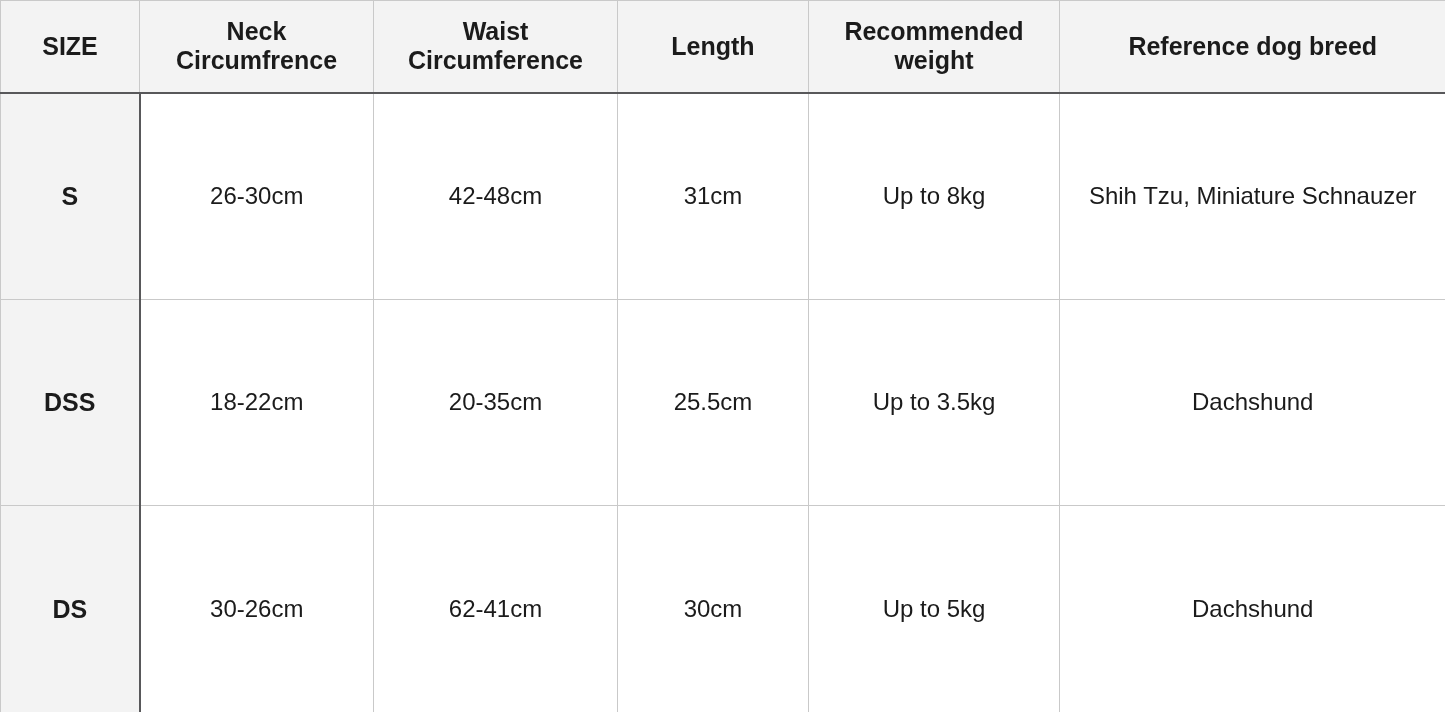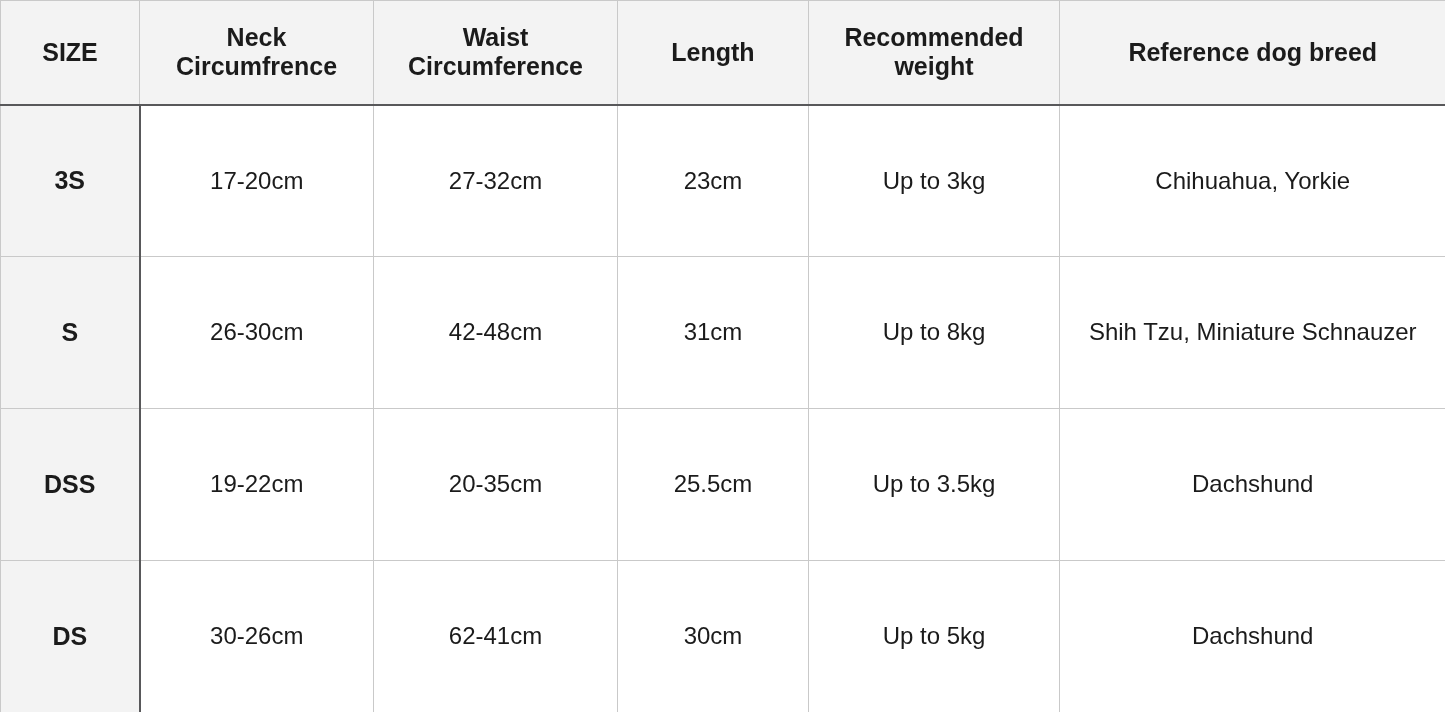--- a/index.html
+++ b/index.html
@@ -24,21 +24,21 @@
   table.size-chart th,
   table.size-chart td {
     border: 1px solid #c9c9c9;
     text-align: center;
     vertical-align: middle;
     padding: 0 6px;
     overflow: hidden;
   }
   
   table.size-chart thead tr {
-    height: 104px;
+    height: 92px;
   }
   table.size-chart thead th {
     background: #f3f3f3;
     font-weight: 700;
     font-size: 25px;
     line-height: 1.18;
     border-bottom: 2px solid #58585a;
   }
   
   table.size-chart tbody tr {
@@ -83,38 +83,30 @@
         <th>SIZE</th>
         <th>Neck Circumfrence</th>
         <th>Waist Circumference</th>
         <th>Length</th>
         <th>Recommended weight</th>
         <th>Reference dog breed</th>
       </tr>
     </thead>
     <tbody>
       <tr>
-        <td>3S</td>
-        <td>17-20cm</td>
-        <td>27-32cm</td>
-        <td>23cm</td>
-        <td>Up to 3kg</td>
-        <td>Chihuahua, Yorkie</td>
-      </tr>
-      <tr>
         <td>S</td>
         <td>26-30cm</td>
         <td>42-48cm</td>
         <td>31cm</td>
         <td>Up to 8kg</td>
         <td>Shih Tzu, Miniature Schnauzer</td>
       </tr>
       <tr>
         <td>DSS</td>
-        <td>19-22cm</td>
+        <td>18-22cm</td>
         <td>20-35cm</td>
         <td>25.5cm</td>
         <td>Up to 3.5kg</td>
         <td>Dachshund</td>
       </tr>
       <tr>
         <td>DS</td>
         <td>30-26cm</td>
         <td>62-41cm</td>
         <td>30cm</td>

